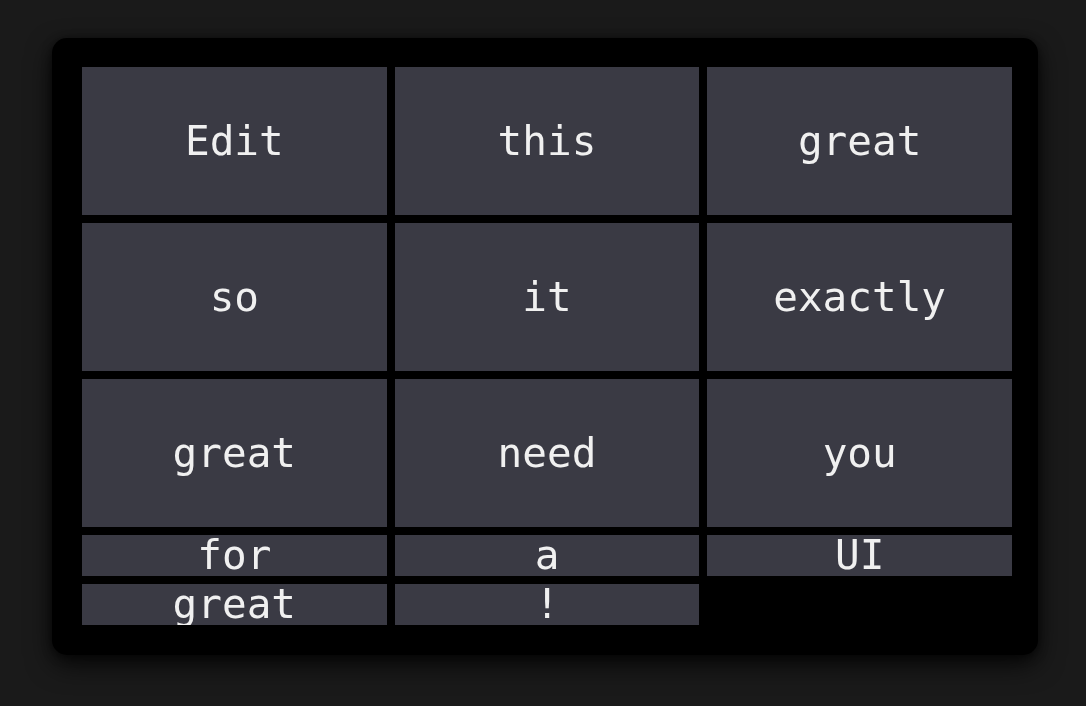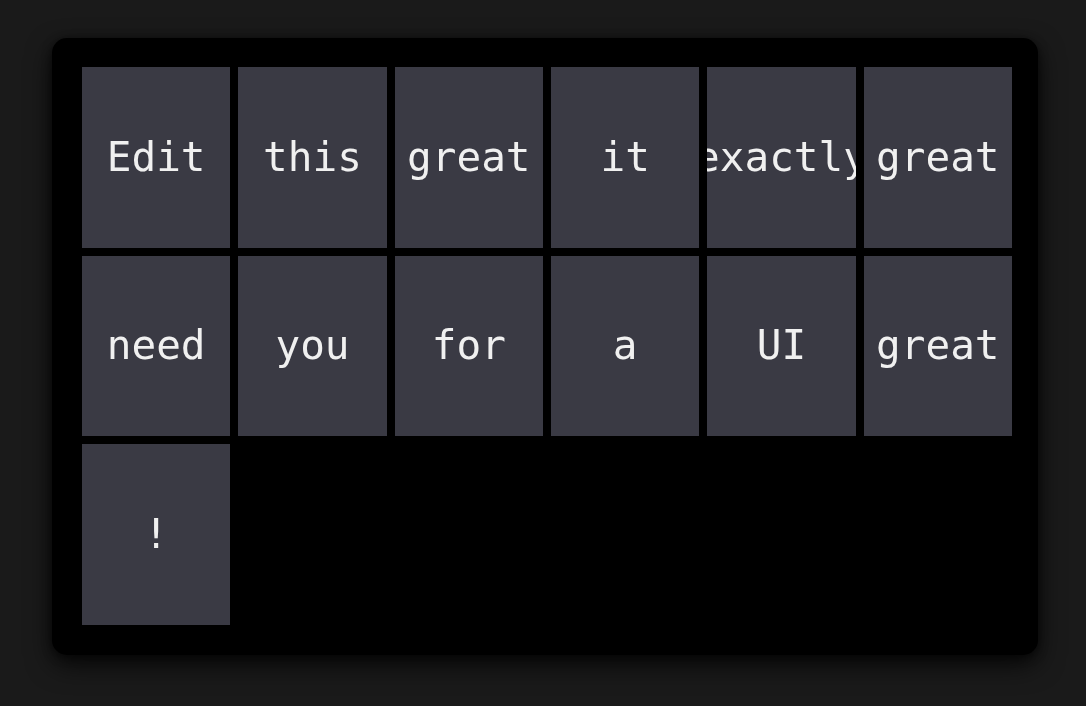--- a/index.html
+++ b/index.html
@@ -39,21 +39,21 @@
     padding: 29px 26px 30px 30px;
     box-shadow:
       0 10px 26px rgba(0, 0, 0, 0.72),
       0 2px 10px rgba(0, 0, 0, 0.55);
   }
 
   #word-grid {
     width: 100%;
     height: 100%;
     display: grid;
-    grid-template-columns: repeat(6, 1fr);
+    grid-template-columns: repeat(3, 1fr);
     grid-template-rows: repeat(3, 1fr);
     gap: 8px 8px;
     border-radius: 16px;
   }
 
   .grid-cell {
     background: #3a3a44;
     display: flex;
     align-items: center;
     justify-content: center;
@@ -82,20 +82,23 @@
       <div class="grid-cell">
         <span class="cell-text">Edit</span>
       </div>
       <div class="grid-cell">
         <span class="cell-text">this</span>
       </div>
       <div class="grid-cell">
         <span class="cell-text">great</span>
       </div>
       <div class="grid-cell">
+        <span class="cell-text">so</span>
+      </div>
+      <div class="grid-cell">
         <span class="cell-text">it</span>
       </div>
 
       <div class="grid-cell">
         <span class="cell-text">exactly</span>
       </div>
       <div class="grid-cell">
         <span class="cell-text">great</span>
       </div>
       <div class="grid-cell">

